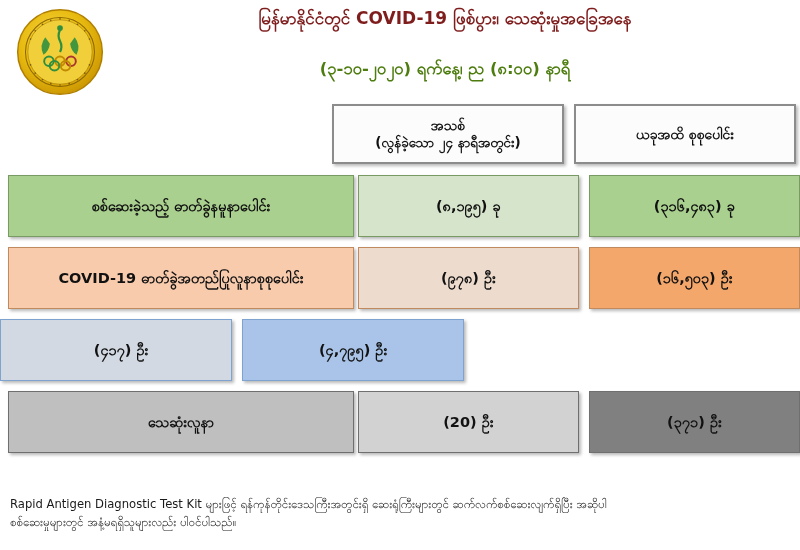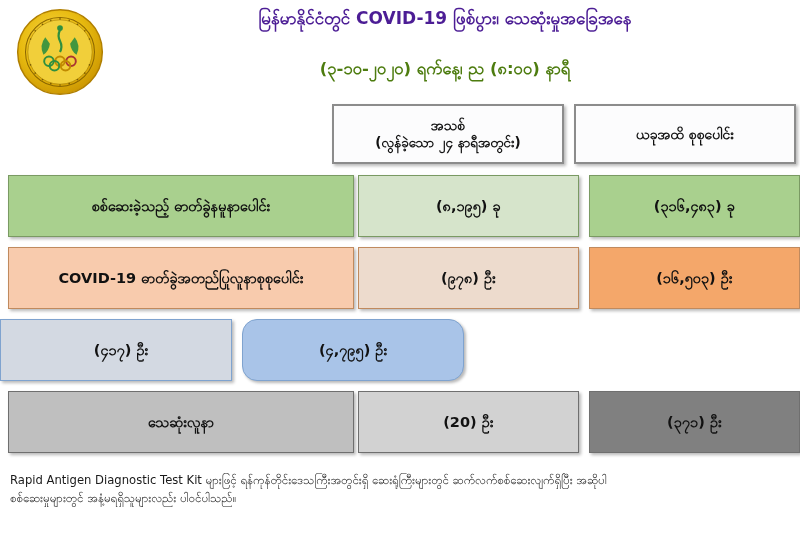--- a/index.html
+++ b/index.html
@@ -30,21 +30,21 @@
   .title-block {
     position: absolute;
     left: 120px;
     right: 30px;
     top: 8px;
     text-align: center;
   }
   .title-main {
     font-size: 17px;
     font-weight: bold;
-    color: #4c1d95;
+    color: #7f1d1d;
     letter-spacing: 0px;
     line-height: 1.25;
     white-space: nowrap;
   }
   .title-date {
     margin-top: 29px;
     font-size: 16.5px;
     font-weight: bold;
     color: #4d7c0f;
     white-space: nowrap;
@@ -105,21 +105,21 @@
     border: 2px solid #8c8c8c;
     font-size: 14px;
   }
   .hdr-cell .sub { font-size: 13.5px; }
 
   
   .footnote {
     position: absolute;
     left: 10px;
     right: 8px;
-    top: 472px;
+    top: 496px;
     font-size: 11.6px;
     color: #1a1a1a;
     line-height: 1.55;
     text-align: left;
   }
 </style>
 </head>
 <body>
 
 <div class="header">
@@ -202,21 +202,21 @@
   </div>
 
   <div class="row">
     <div class="cell c1" id="r1c0" style="background: rgb(248, 203, 173); border-color: rgb(192, 138, 94);">COVID-19 ဓာတ်ခွဲအတည်ပြုလူနာစုစုပေါင်း</div>
     <div class="cell c2" id="r1c1" style="background: rgb(237, 219, 205); border-color: rgb(192, 138, 94);">(၉၇၈) ဦး</div>
     <div class="cell c3" id="r1c2" style="background: rgb(244, 167, 106); border-color: rgb(192, 138, 94);">(၁၆,၅၀၃) ဦး</div>
   </div>
 
   <div class="row">
     <div class="cell c2" id="r2c1" style="background: rgb(211, 217, 226); border-color: rgb(127, 163, 207); padding-left: 16px;">(၄၁၇) ဦး</div>
-    <div class="cell c3" id="r2c2" style="background: rgb(169, 196, 232); border-color: rgb(127, 163, 207); border-radius: 15px;">(၄,၇၉၅) ဦး</div>
+    <div class="cell c3" id="r2c2" style="background: rgb(169, 196, 232); border-color: rgb(127, 163, 207);">(၄,၇၉၅) ဦး</div>
   </div>
 
   <div class="row">
     <div class="cell c1" id="r3c0" style="background: rgb(191, 191, 191); border-color: rgb(111, 111, 111);">သေဆုံးလူနာ</div>
     <div class="cell c2" id="r3c1" style="background: rgb(210, 210, 210); border-color: rgb(111, 111, 111);">(20) ဦး</div>
     <div class="cell c3" id="r3c2" style="background: rgb(128, 128, 128); border-color: rgb(111, 111, 111);">(၃၇၁) ဦး</div>
   </div>
 </div>
 
 <div class="footnote">

